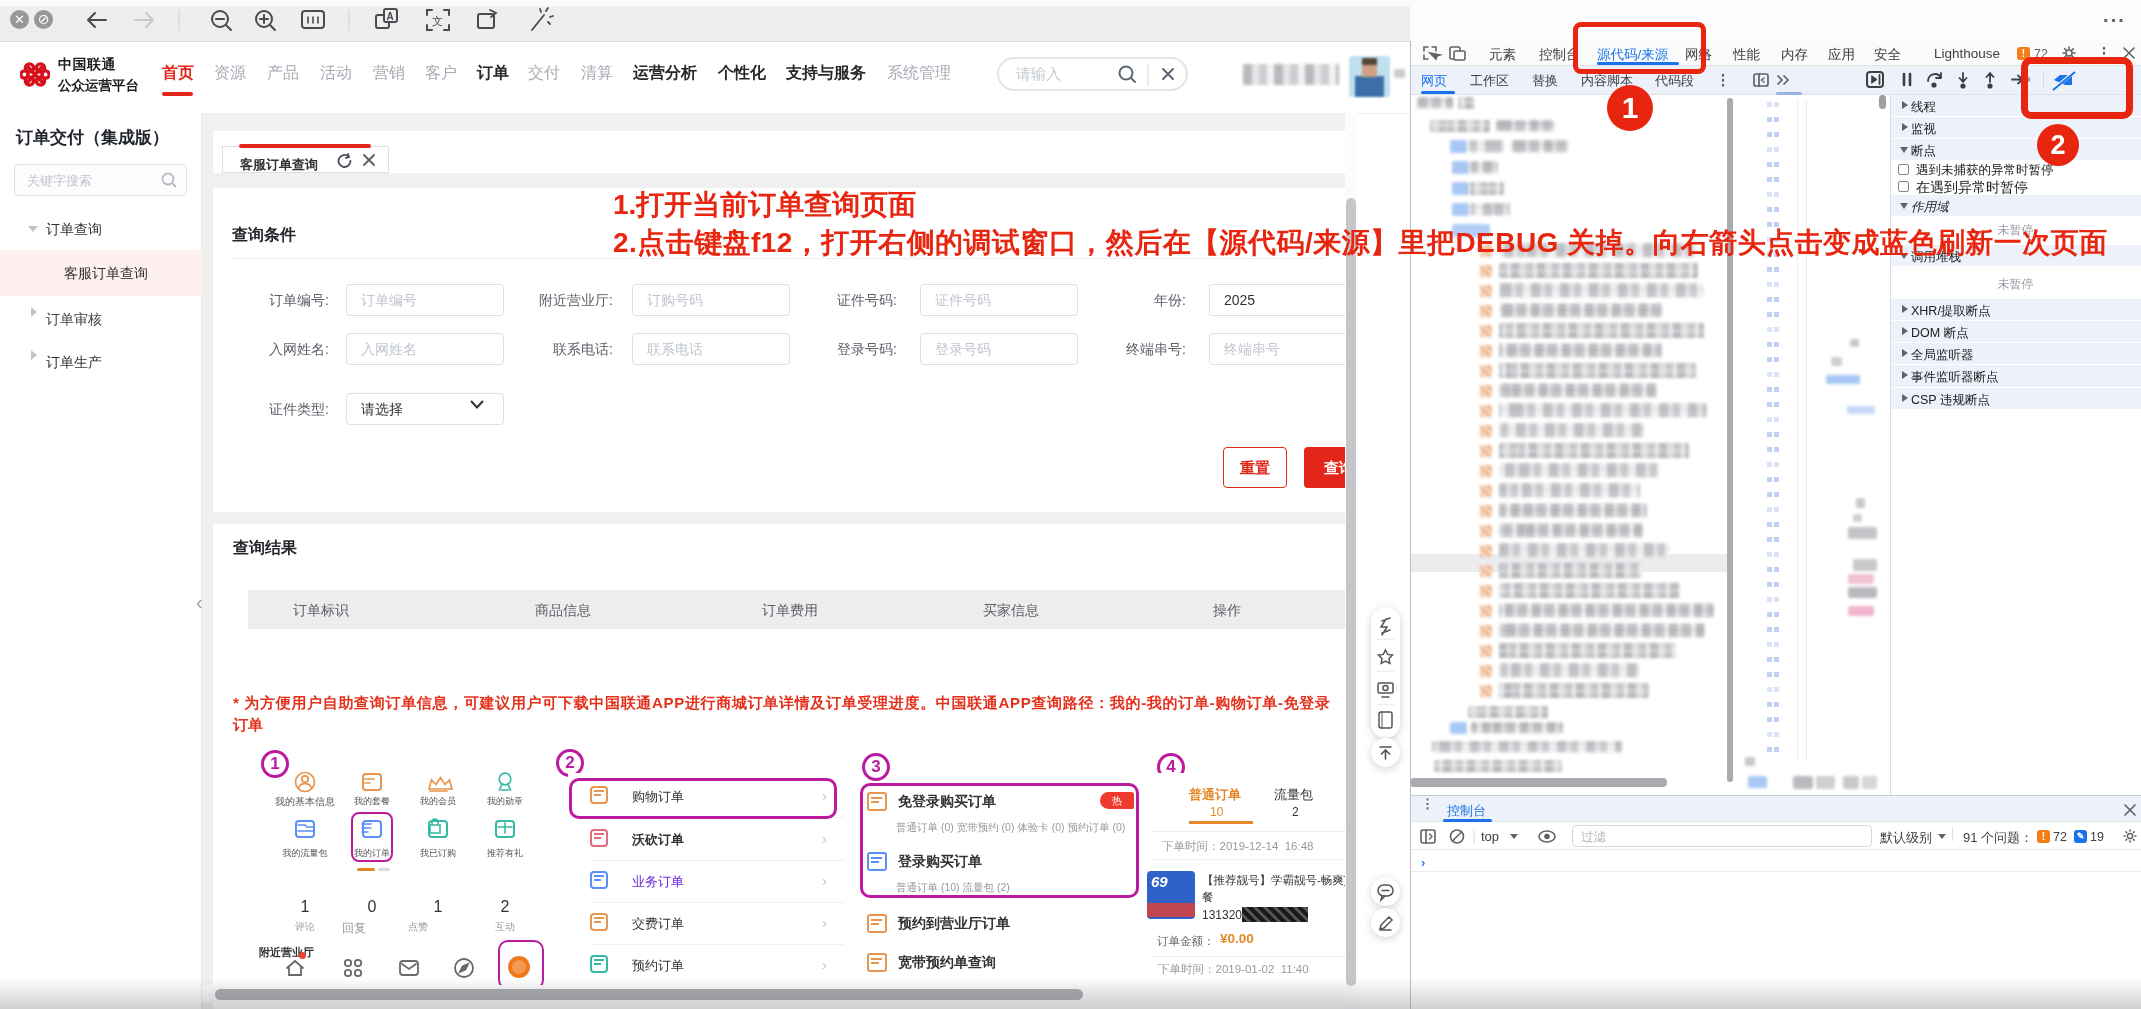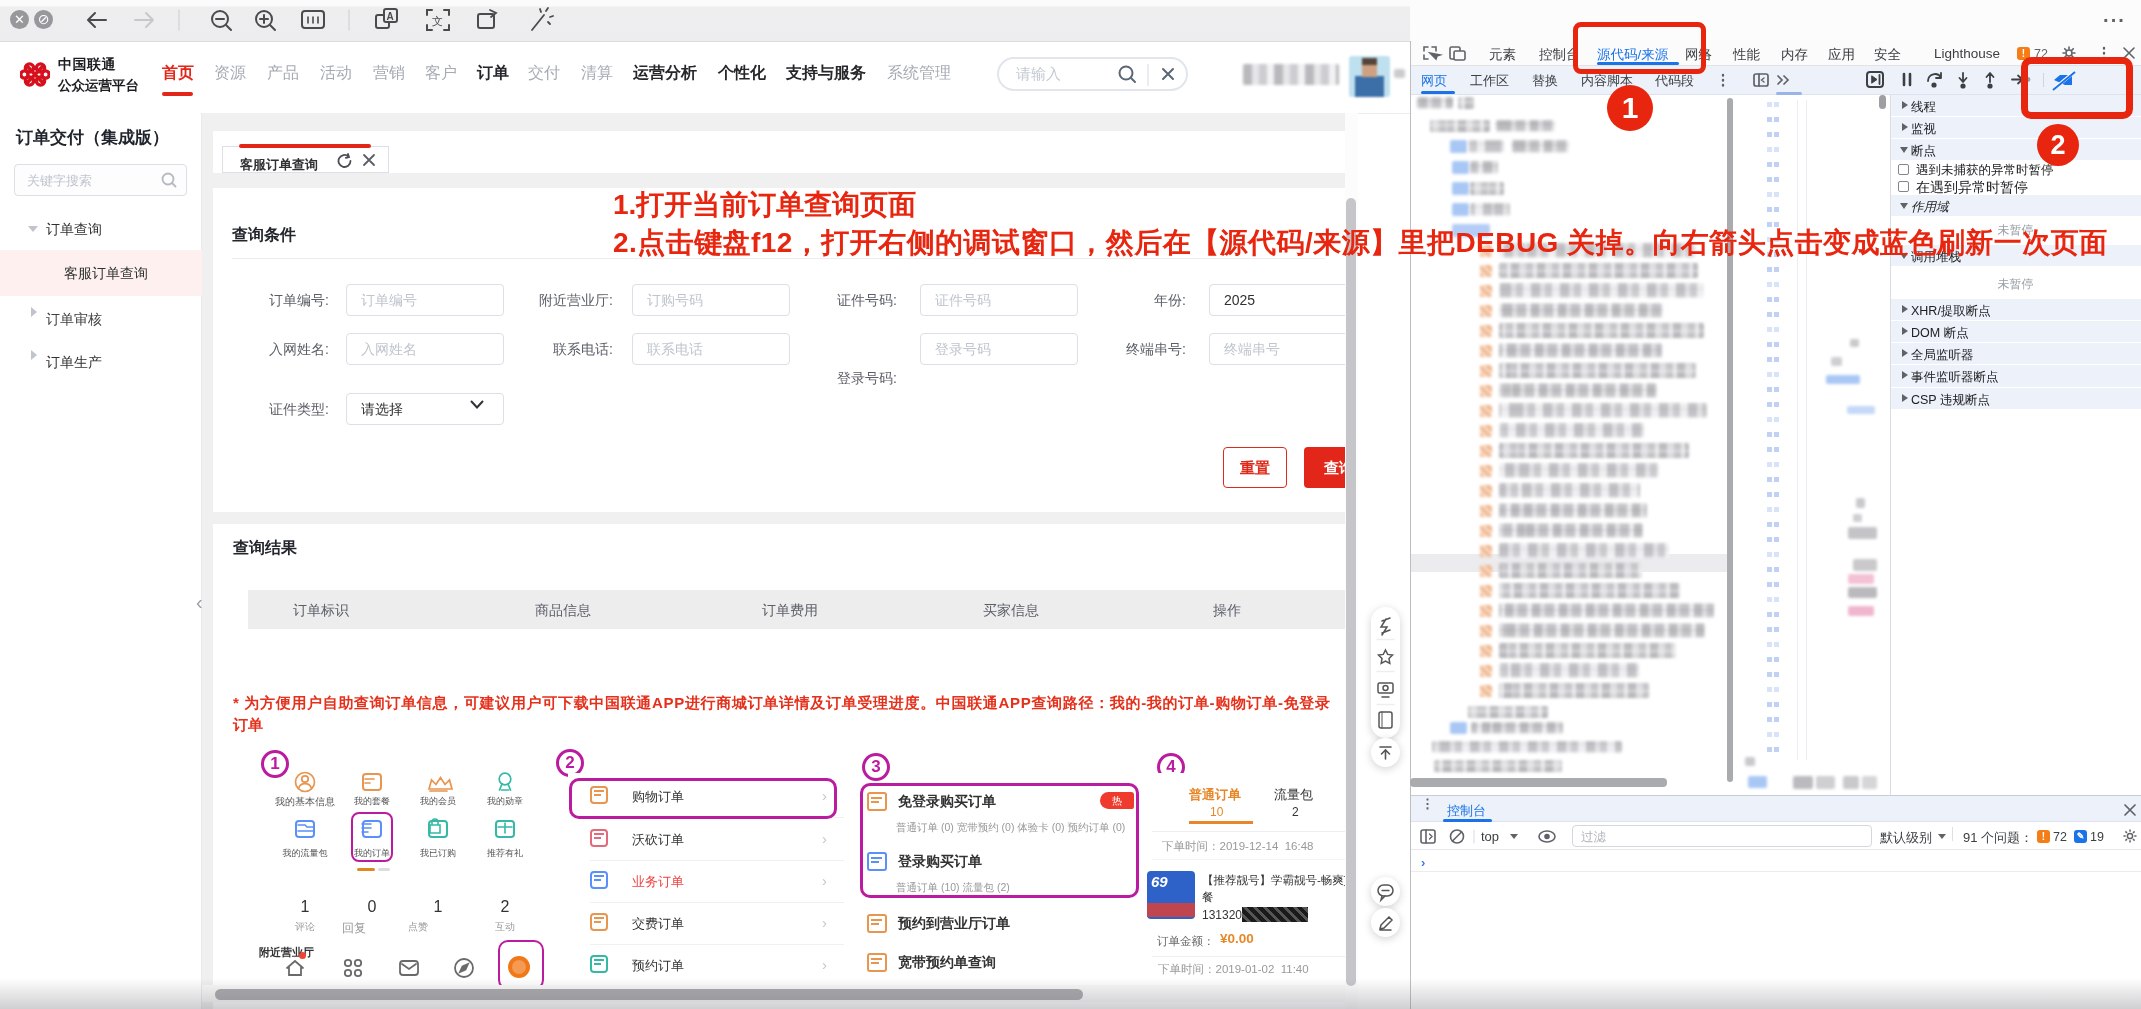--- a/index.html
+++ b/index.html
@@ -103,21 +103,21 @@
 </svg>
     <div class="a" style="left:11px;top:75px;width:1132px;height:324px;background:#fff;"></div>
 <div class="a" style="left:30px;top:112px;font-size:16px;font-weight:bold;color:#23262d;">查询条件</div>
 <div class="a" style="left:30px;top:145px;width:1093px;height:1px;background:#ececee;"></div>
 <div class="a" style="left:27px;top:179px;width:100px;text-align:right;font-size:14px;color:#5a5e66;white-space:nowrap;">订单编号:</div>
 <div class="a" style="left:311px;top:179px;width:100px;text-align:right;font-size:14px;color:#5a5e66;white-space:nowrap;">附近营业厅:</div>
 <div class="a" style="left:595px;top:179px;width:100px;text-align:right;font-size:14px;color:#5a5e66;white-space:nowrap;">证件号码:</div>
 <div class="a" style="left:884px;top:179px;width:100px;text-align:right;font-size:14px;color:#5a5e66;white-space:nowrap;">年份:</div>
 <div class="a" style="left:27px;top:228px;width:100px;text-align:right;font-size:14px;color:#5a5e66;white-space:nowrap;">入网姓名:</div>
 <div class="a" style="left:311px;top:228px;width:100px;text-align:right;font-size:14px;color:#5a5e66;white-space:nowrap;">联系电话:</div>
-<div class="a" style="left:595px;top:228px;width:100px;text-align:right;font-size:14px;color:#5a5e66;white-space:nowrap;margin-top:29px;">登录号码:</div>
+<div class="a" style="left:595px;top:228px;width:100px;text-align:right;font-size:14px;color:#5a5e66;white-space:nowrap;">登录号码:</div>
 <div class="a" style="left:884px;top:228px;width:100px;text-align:right;font-size:14px;color:#5a5e66;white-space:nowrap;">终端串号:</div>
 <div class="a" style="left:27px;top:288px;width:100px;text-align:right;font-size:14px;color:#5a5e66;white-space:nowrap;">证件类型:</div>
 <div class="a" style="left:144px;top:171px;width:158px;height:32px;border:1px solid #dcdfe6;border-radius:4px;background:#fff;box-sizing:border-box;font-size:14px;color:#bfc4cd;line-height:30px;padding-left:14px;">订单编号</div>
 <div class="a" style="left:430px;top:171px;width:158px;height:32px;border:1px solid #dcdfe6;border-radius:4px;background:#fff;box-sizing:border-box;font-size:14px;color:#bfc4cd;line-height:30px;padding-left:14px;">订购号码</div>
 <div class="a" style="left:718px;top:171px;width:158px;height:32px;border:1px solid #dcdfe6;border-radius:4px;background:#fff;box-sizing:border-box;font-size:14px;color:#bfc4cd;line-height:30px;padding-left:14px;">证件号码</div>
 <div class="a" style="left:144px;top:220px;width:158px;height:32px;border:1px solid #dcdfe6;border-radius:4px;background:#fff;box-sizing:border-box;font-size:14px;color:#bfc4cd;line-height:30px;padding-left:14px;">入网姓名</div>
 <div class="a" style="left:430px;top:220px;width:158px;height:32px;border:1px solid #dcdfe6;border-radius:4px;background:#fff;box-sizing:border-box;font-size:14px;color:#bfc4cd;line-height:30px;padding-left:14px;">联系电话</div>
 <div class="a" style="left:718px;top:220px;width:158px;height:32px;border:1px solid #dcdfe6;border-radius:4px;background:#fff;box-sizing:border-box;font-size:14px;color:#bfc4cd;line-height:30px;padding-left:14px;">登录号码</div>
 <div class="a" style="left:1007px;top:220px;width:158px;height:32px;border:1px solid #dcdfe6;border-radius:4px;background:#fff;box-sizing:border-box;font-size:14px;color:#bfc4cd;line-height:30px;padding-left:14px;">终端串号</div>
 <div class="a" style="left:1007px;top:171px;width:150px;height:32px;border:1px solid #dcdfe6;border-radius:4px;background:#fff;box-sizing:border-box;font-size:14px;color:#303133;line-height:30px;padding-left:14px;">2025</div>
@@ -207,27 +207,27 @@
     <div class="a" style="left:366px;top:660px;width:284px;height:226px;background:#fff;"></div>
 <div class="a" style="left:388px;top:673px;width:18px;height:18px;border:2px solid #e8954f;border-radius:4px;box-sizing:border-box;"></div>
 <div class="a" style="left:392px;top:677px;width:10px;height:2px;background:#e8954f;"></div>
 <div class="a" style="left:392px;top:681px;width:7px;height:2px;background:#e8954f;"></div>
 <div class="a" style="left:430px;top:675px;font-size:13px;color:#333;white-space:nowrap;">购物订单</div>
 <div class="a" style="left:620px;top:674px;font-size:15px;color:#c3c6cc;font-family:'Liberation Sans';">›</div>
 <div class="a" style="left:388px;top:704px;width:254px;height:1px;background:#f0f0f0;"></div>
 <div class="a" style="left:388px;top:716px;width:18px;height:18px;border:2px solid #e36a7a;border-radius:4px;box-sizing:border-box;"></div>
 <div class="a" style="left:392px;top:720px;width:10px;height:2px;background:#e36a7a;"></div>
 <div class="a" style="left:392px;top:724px;width:7px;height:2px;background:#e36a7a;"></div>
-<div class="a" style="left:430px;top:718px;font-size:13px;color:#333;white-space:nowrap;">沃砍订单</div>
+<div class="a" style="left:430px;top:718px;font-size:13px;color:#333;white-space:nowrap;font-weight:bold;">沃砍订单</div>
 <div class="a" style="left:620px;top:717px;font-size:15px;color:#c3c6cc;font-family:'Liberation Sans';">›</div>
 <div class="a" style="left:388px;top:747px;width:254px;height:1px;background:#f0f0f0;"></div>
 <div class="a" style="left:388px;top:758px;width:18px;height:18px;border:2px solid #5b8ff9;border-radius:4px;box-sizing:border-box;"></div>
 <div class="a" style="left:392px;top:762px;width:10px;height:2px;background:#5b8ff9;"></div>
 <div class="a" style="left:392px;top:766px;width:7px;height:2px;background:#5b8ff9;"></div>
-<div class="a" style="left:430px;top:760px;font-size:13px;color:#ef4444;white-space:nowrap;">业务订单</div>
+<div class="a" style="left:430px;top:760px;font-size:13px;color:#6d28d9;white-space:nowrap;">业务订单</div>
 <div class="a" style="left:620px;top:759px;font-size:15px;color:#c3c6cc;font-family:'Liberation Sans';">›</div>
 <div class="a" style="left:388px;top:789px;width:254px;height:1px;background:#f0f0f0;"></div>
 <div class="a" style="left:388px;top:800px;width:18px;height:18px;border:2px solid #e8954f;border-radius:4px;box-sizing:border-box;"></div>
 <div class="a" style="left:392px;top:804px;width:10px;height:2px;background:#e8954f;"></div>
 <div class="a" style="left:392px;top:808px;width:7px;height:2px;background:#e8954f;"></div>
 <div class="a" style="left:430px;top:802px;font-size:13px;color:#333;white-space:nowrap;">交费订单</div>
 <div class="a" style="left:620px;top:801px;font-size:15px;color:#c3c6cc;font-family:'Liberation Sans';">›</div>
 <div class="a" style="left:388px;top:831px;width:254px;height:1px;background:#f0f0f0;"></div>
 <div class="a" style="left:388px;top:842px;width:18px;height:18px;border:2px solid #35b9a5;border-radius:4px;box-sizing:border-box;"></div>
 <div class="a" style="left:392px;top:846px;width:10px;height:2px;background:#35b9a5;"></div>

